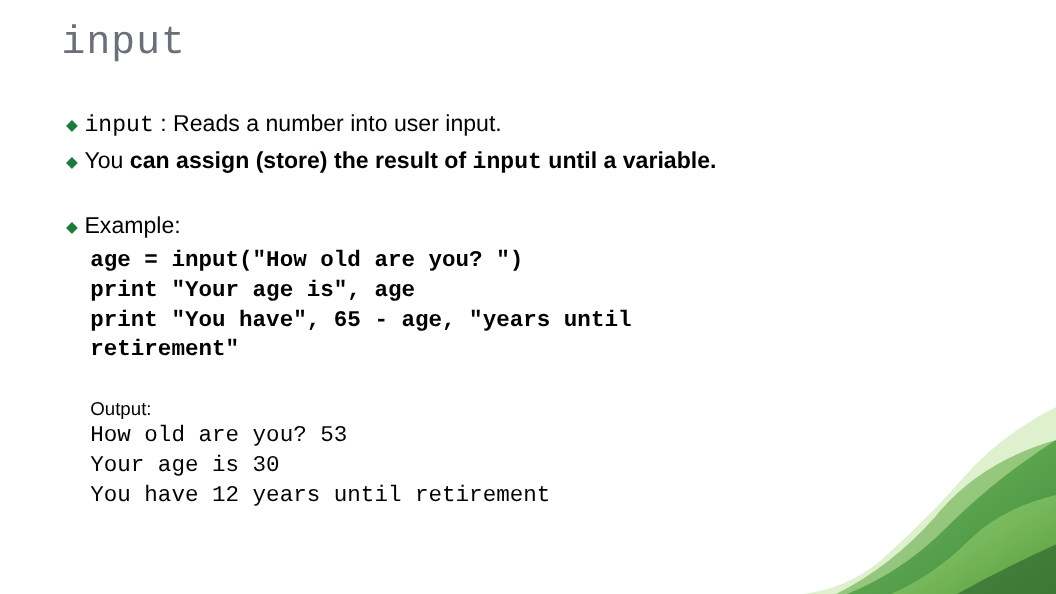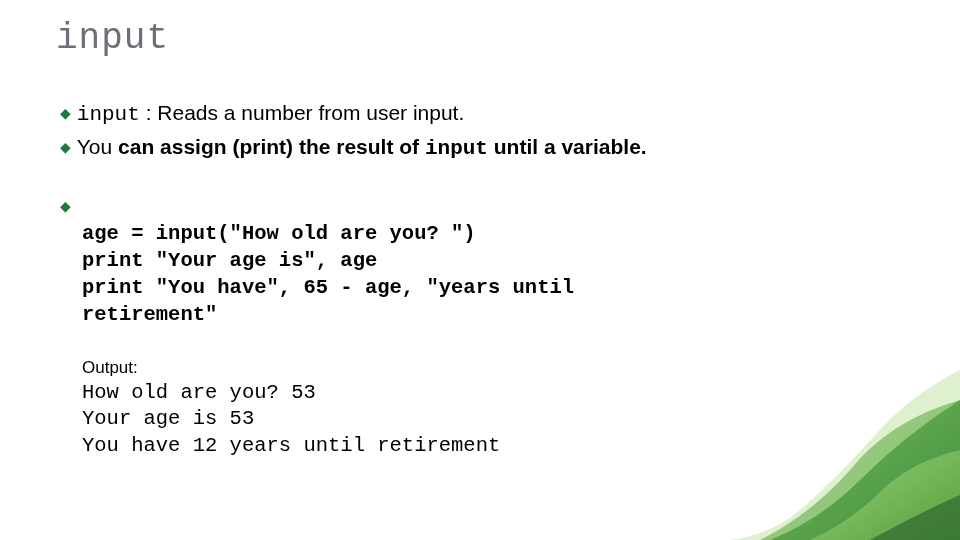--- a/index.html
+++ b/index.html
@@ -82,44 +82,45 @@
 
 <div class="slide">
 
   <h1 class="title">input</h1>
 
   <div class="content">
 
     <div class="bullet">
       <span class="arrow">◆</span>
       <span class="line">
-        <span class="mono">input</span><span> : Reads a number from user input.</span>
+        <span class="mono">input</span><span> : Reads a number into user input.</span>
       </span>
     </div>
 
     <div class="bullet">
       <span class="arrow">◆</span>
       <span class="line">
-        <span>You</span><span class="bold"> can assign (print) the result of </span><span class="mono bold">input</span><span class="bold"> until a variable.</span>
+        <span>You</span><span class="bold"> can assign (store) the result of </span><span class="mono bold">input</span><span class="bold"> until a variable.</span>
       </span>
     </div>
 
     <div class="bullet spaced">
       <span class="arrow">◆</span>
+      <span class="line">Example:</span>
     </div>
 
     <div class="codeblock"><span>age = input("How old are you? ")</span>
 <span>print "Your age is", age</span>
 <span>print "You have", 65 - age, "years until</span>
 <span>retirement"</span></div>
 
     <div class="out-label">Output:</div>
 
     <div class="outblock"><span>How old are you? </span><span class="uline">53</span>
-<span>Your age is 53</span>
+<span>Your age is 30</span>
 <span>You have 12 years until retirement</span></div>
 
   </div>
 
   <svg class="deco" viewBox="0 0 260 200">
     <defs>
       <linearGradient id="g1" x1="0" y1="0" x2="1" y2="1">
         <stop offset="0%" stop-color="#6fbf4a"></stop>
         <stop offset="100%" stop-color="#2e7d32"></stop>
       </linearGradient>

